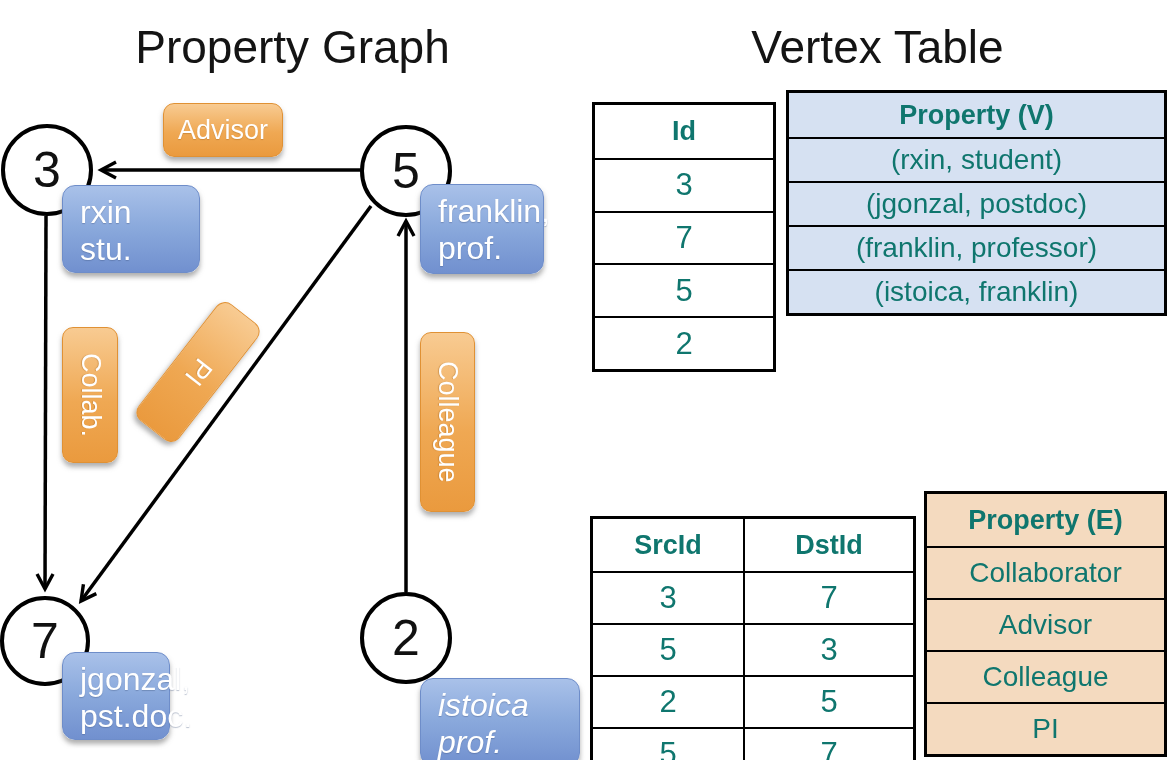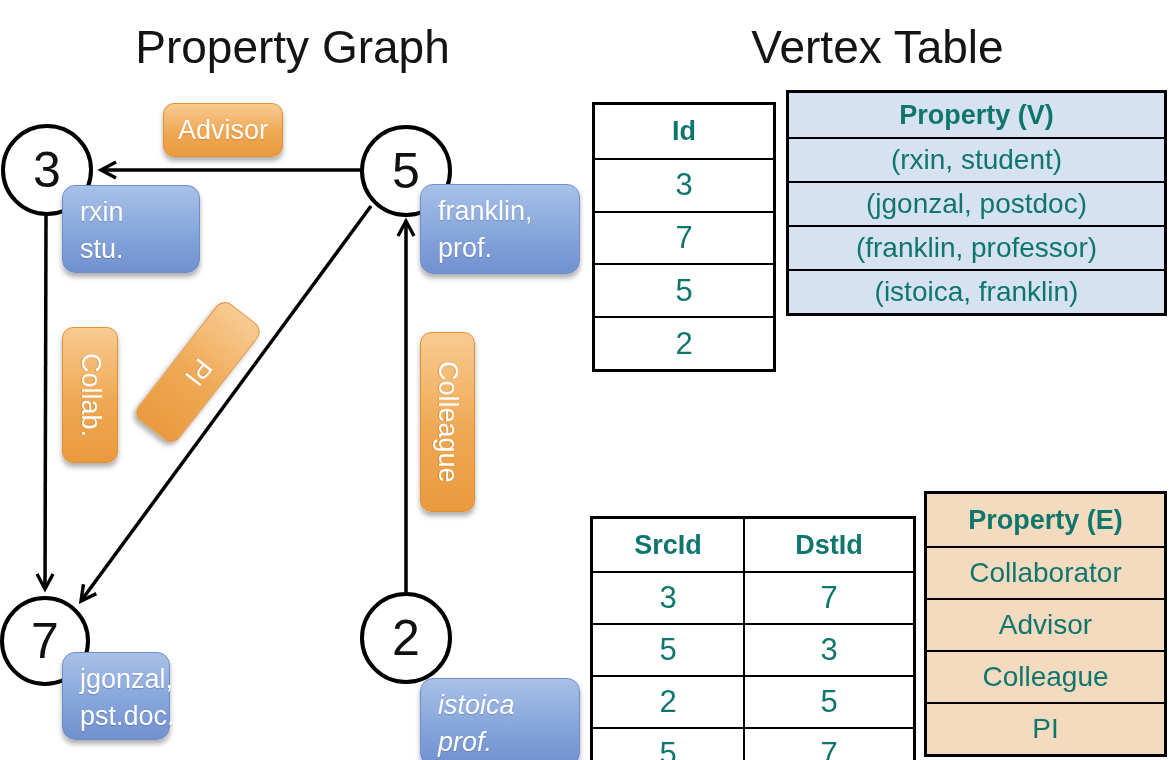--- a/index.html
+++ b/index.html
@@ -24,25 +24,25 @@
   #node-3 { left:1px;   top:124px; width:92px; height:92px; }
   #node-5 { left:360px; top:125px; width:92px; height:92px; }
   #node-7 { left:0px;   top:596px; width:90px; height:90px; }
   #node-2 { left:360px; top:592px; width:92px; height:92px; }
 
   
   .vprop {
     position:absolute; z-index:3; border-radius:13px; box-sizing:border-box;
     background:linear-gradient(180deg,#a9c1e9 0%, #8aa9dc 48%, #7190cf 100%);
     border:1px solid #6e8dc9; box-shadow:0 4px 5px rgba(110,110,110,.55);
-    color:#fff; font-size:27px; line-height:37px; padding:8px 0 0 17px;
+    color:#fff; font-size:32px; line-height:37px; padding:8px 0 0 17px;
     text-shadow:0 1px 1px rgba(60,80,120,.35);
   }
   #vprop-3 { left:62px;  top:185px; width:138px; height:88px; }
-  #vprop-5 { left:420px; top:184px; width:160px; height:90px; }
+  #vprop-5 { left:420px; top:184px; width:124px; height:90px; }
   #vprop-7 { left:62px;  top:652px; width:108px; height:88px; }
   #vprop-2 { left:420px; top:678px; width:160px; height:88px;font-style:italic; }
 
   
   .eprop {
     position:absolute; z-index:3; border-radius:11px; box-sizing:border-box;
     background:linear-gradient(180deg,#f8cb92 0%, #efa853 55%, #ea9a3e 100%);
     border:1px solid #e09134; box-shadow:0 4px 5px rgba(110,110,110,.55);
     color:#fff; font-size:27px; display:flex; align-items:center; justify-content:center;
     text-shadow:0 1px 1px rgba(160,100,30,.4);

